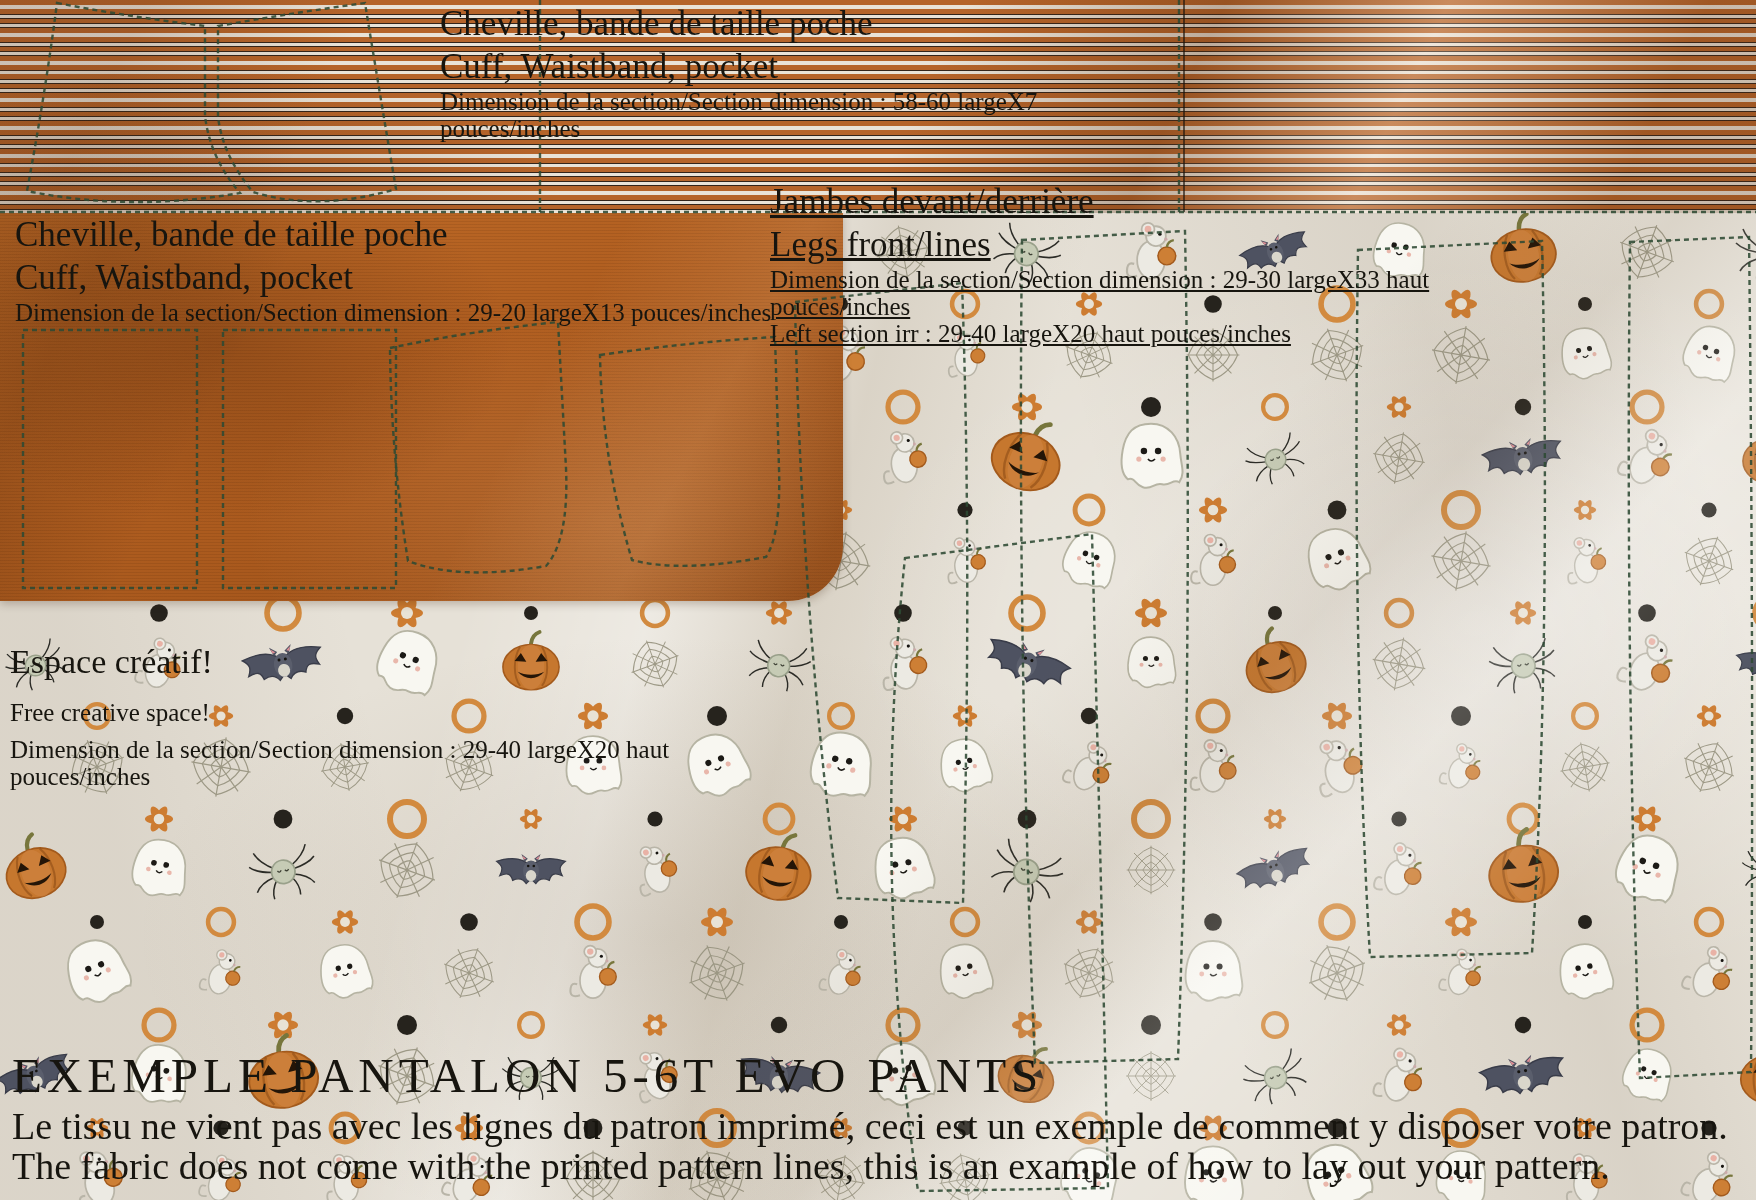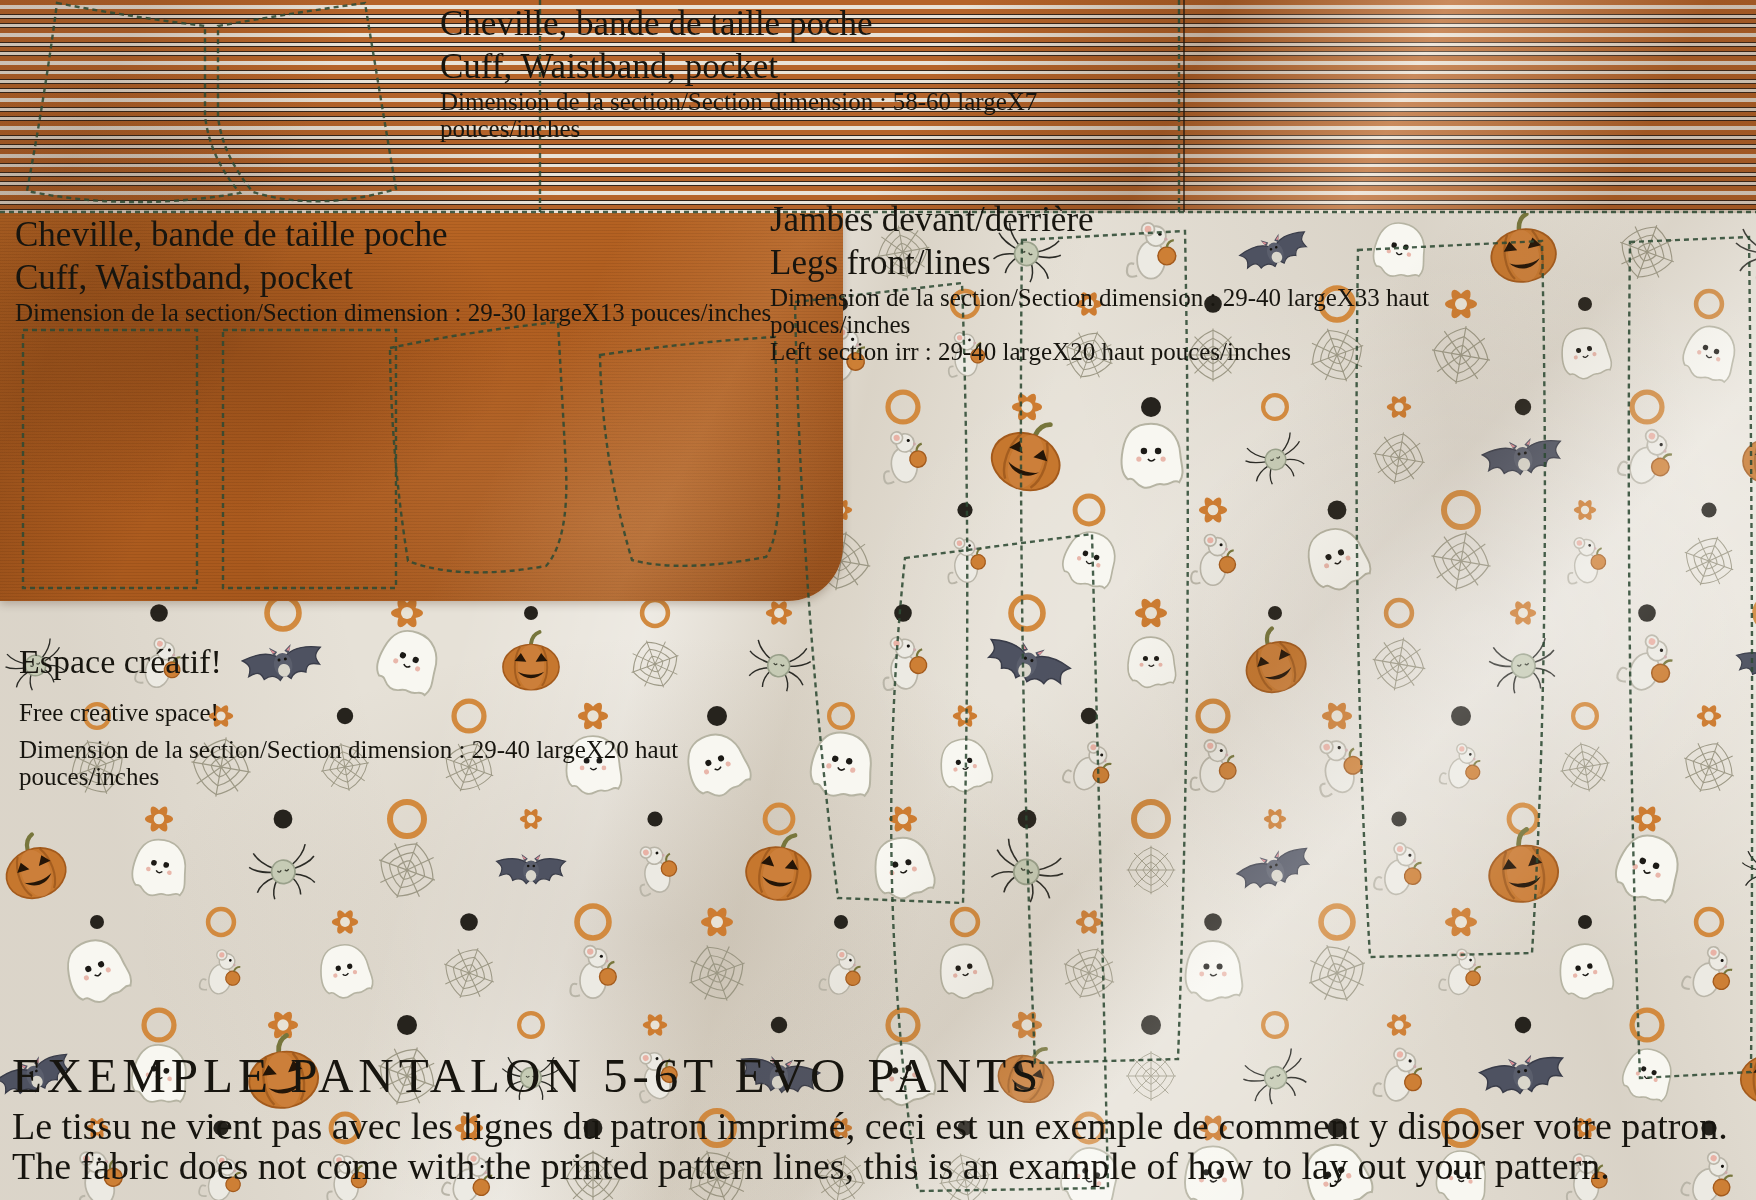--- a/index.html
+++ b/index.html
@@ -55,22 +55,22 @@
   
   #outlines{position:absolute;left:0;top:0;z-index:5;}
   .cutline{fill:none;stroke:#2d4a33;stroke-width:2.4;stroke-dasharray:5 4;opacity:.88;}
   .hardline{fill:none;stroke:#1d150c;stroke-width:1.6;opacity:.8;}
   
   .tx{position:absolute;z-index:6;text-align:left;}
   .tx .h{font-size:35px;line-height:43px;font-weight:400;}
   .tx .dim{font-size:25px;line-height:27px;}
   .band-text{left:440px;top:2px;width:700px;}
   .orange-text{left:15px;top:213px;width:800px;}
-  .legs-text{left:770px;top:198px;width:780px;}
-  .creative-text{left:19px;top:634px;width:790px;}
+  .legs-text{left:770px;top:180px;width:780px;text-decoration:underline;}
+  .creative-text{left:10px;top:634px;width:790px;}
   .creative-text .h1{font-size:34px;line-height:56px;}
   .creative-text .h2{font-size:25px;line-height:46px;}
   .footer{left:12px;top:1046px;width:1756px;}
   .footer .title{font-size:49px;line-height:60px;letter-spacing:5px;}
   .footer .sub{font-size:38px;line-height:40px;}
 </style>
 </head>
 <body>
 
 <div id="canvas">
@@ -476,27 +476,27 @@
 
   <div class="tx band-text">
     <div class="h">Cheville, bande de taille poche</div>
     <div class="h">Cuff, Waistband, pocket</div>
     <div class="dim">Dimension de la section/Section dimension : 58-60 largeX7 pouces/inches</div>
   </div>
 
   <div class="tx orange-text">
     <div class="h">Cheville, bande de taille poche</div>
     <div class="h">Cuff, Waistband, pocket</div>
-    <div class="dim">Dimension de la section/Section dimension : 29-30 largeX13 pouces/inches</div>
+    <div class="dim">Dimension de la section/Section dimension : 29-20 largeX13 pouces/inches</div>
   </div>
 
   <div class="tx legs-text">
     <div class="h">Jambes devant/derrière</div>
     <div class="h">Legs front/lines</div>
-    <div class="dim">Dimension de la section/Section dimension : 29-40 largeX33 haut pouces/inches</div>
+    <div class="dim">Dimension de la section/Section dimension : 29-30 largeX33 haut pouces/inches</div>
     <div class="dim">Left section irr : 29-40 largeX20 haut pouces/inches</div>
   </div>
 
   <div class="tx creative-text">
     <div class="h1">Espace créatif!</div>
     <div class="h2">Free creative space!</div>
     <div class="dim">Dimension de la section/Section dimension : 29-40 largeX20 haut pouces/inches</div>
   </div>
 
   <div class="tx footer">

